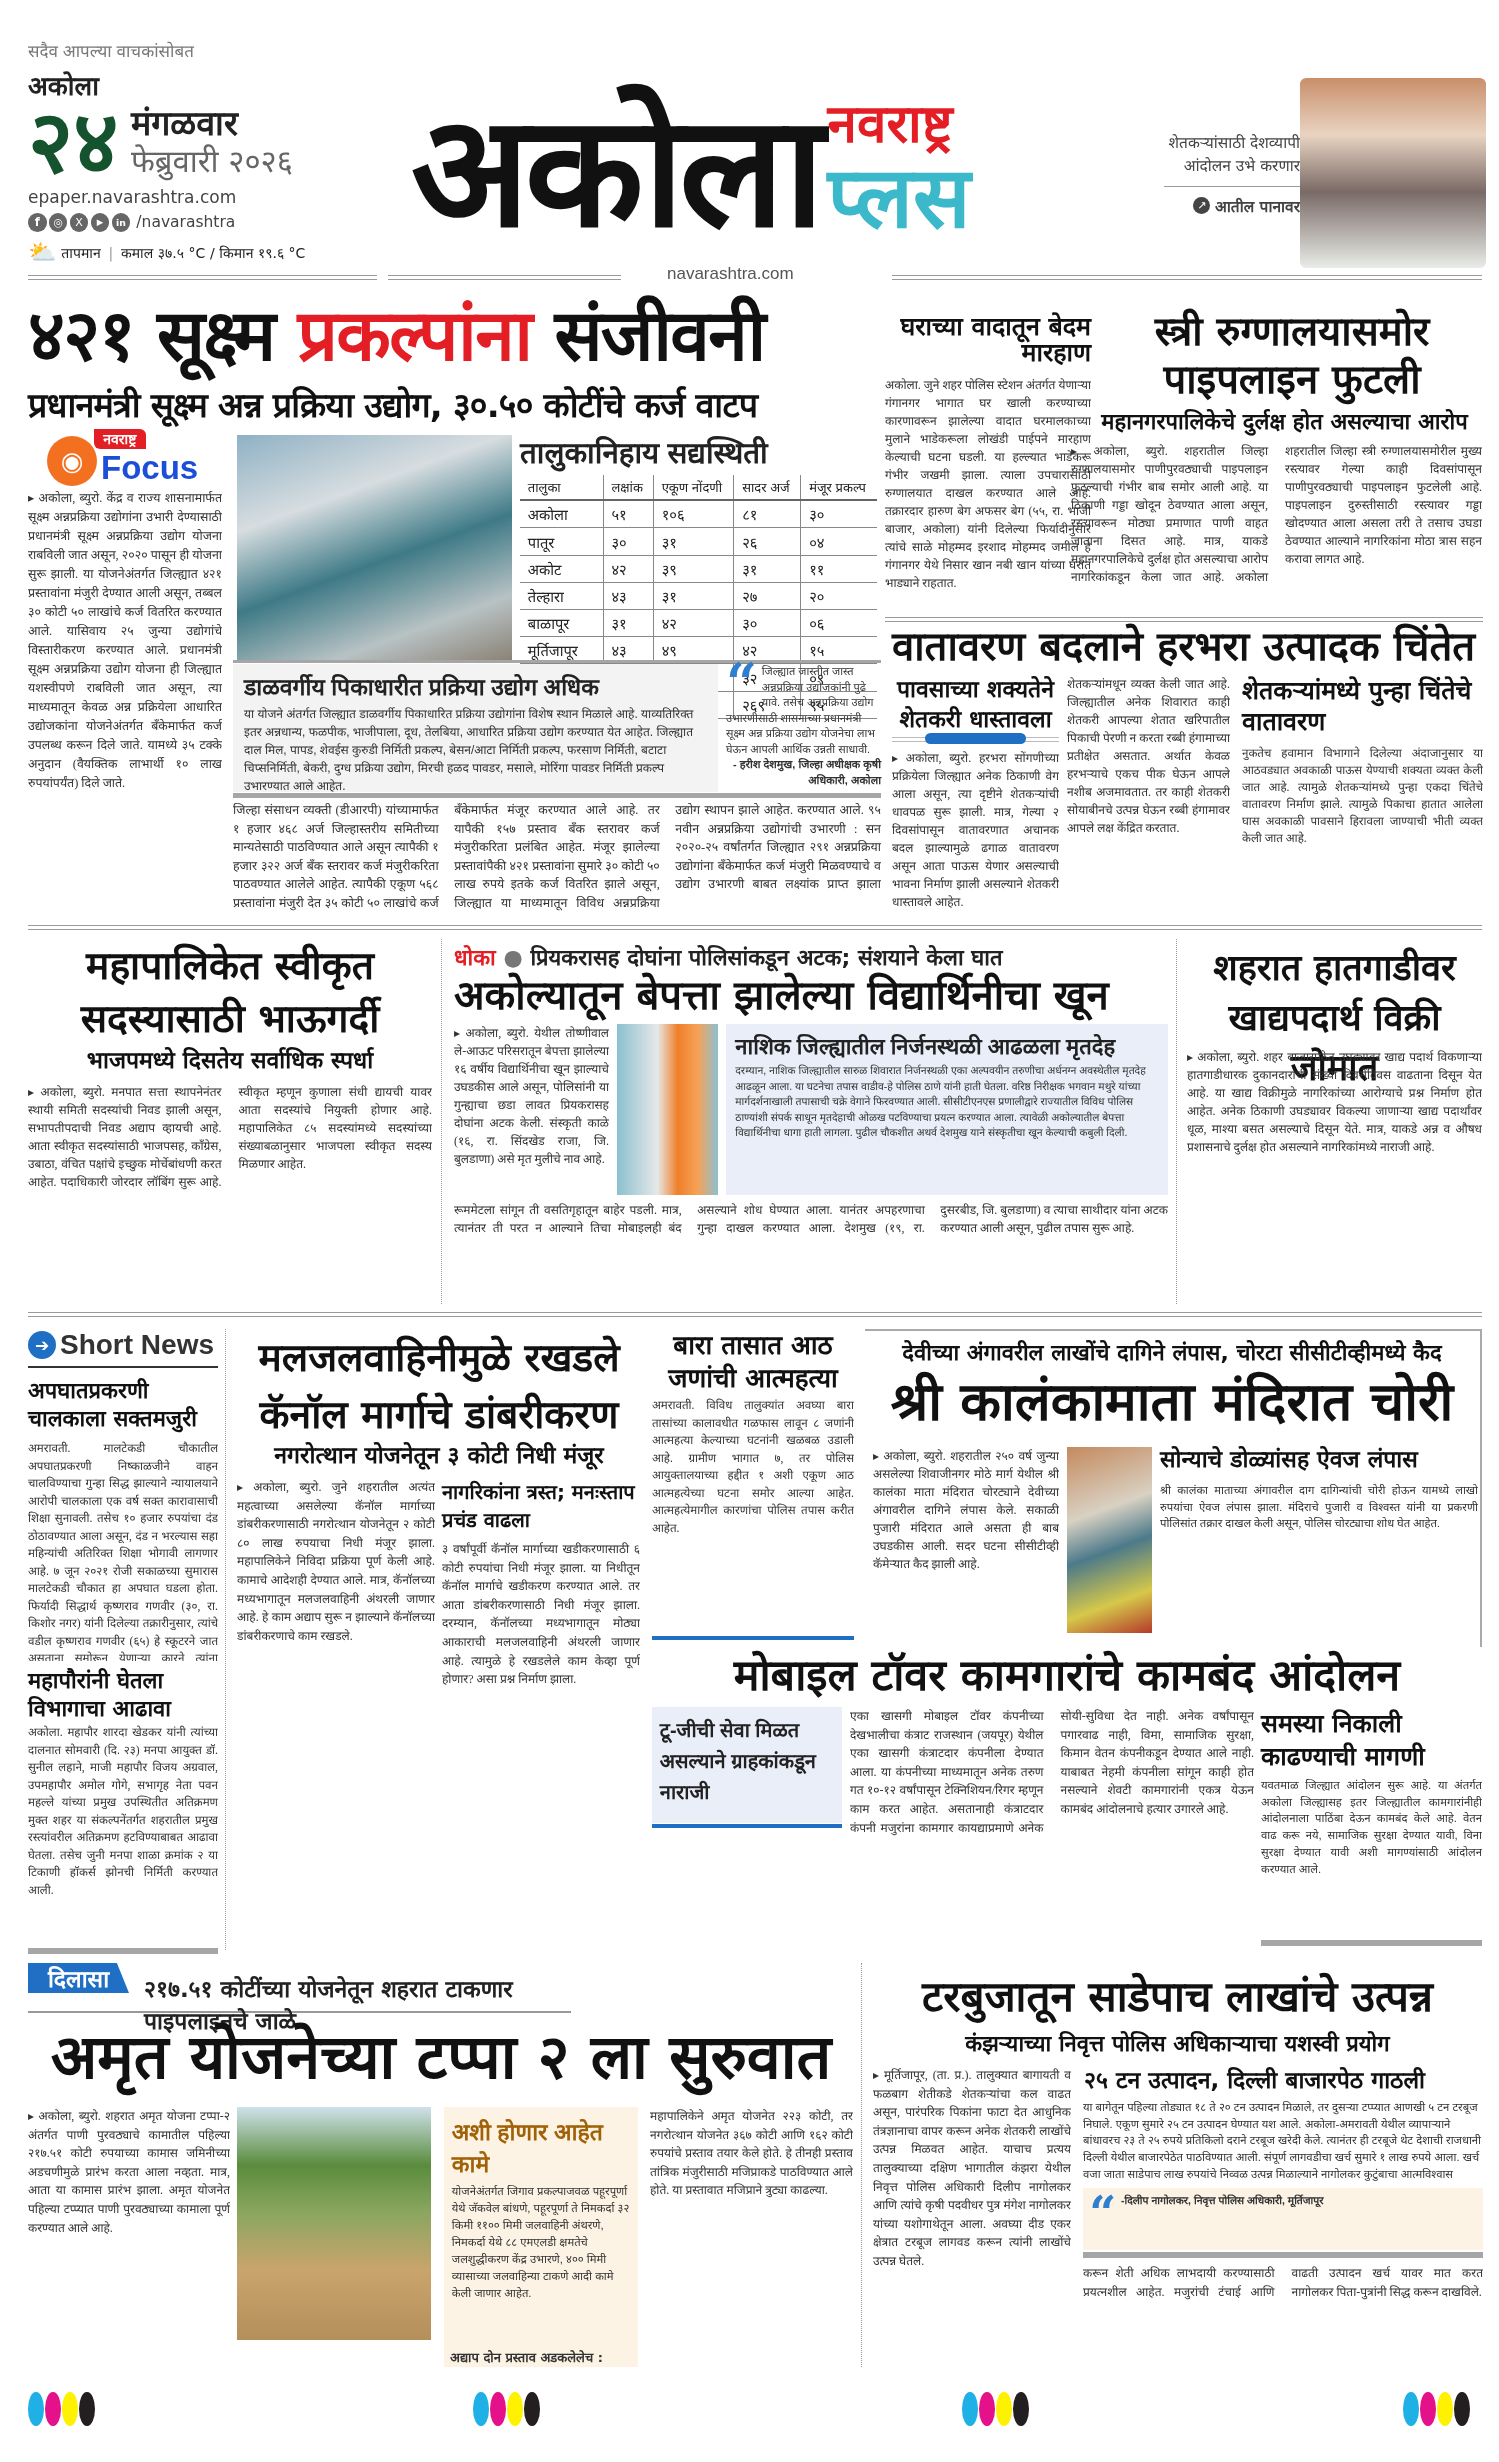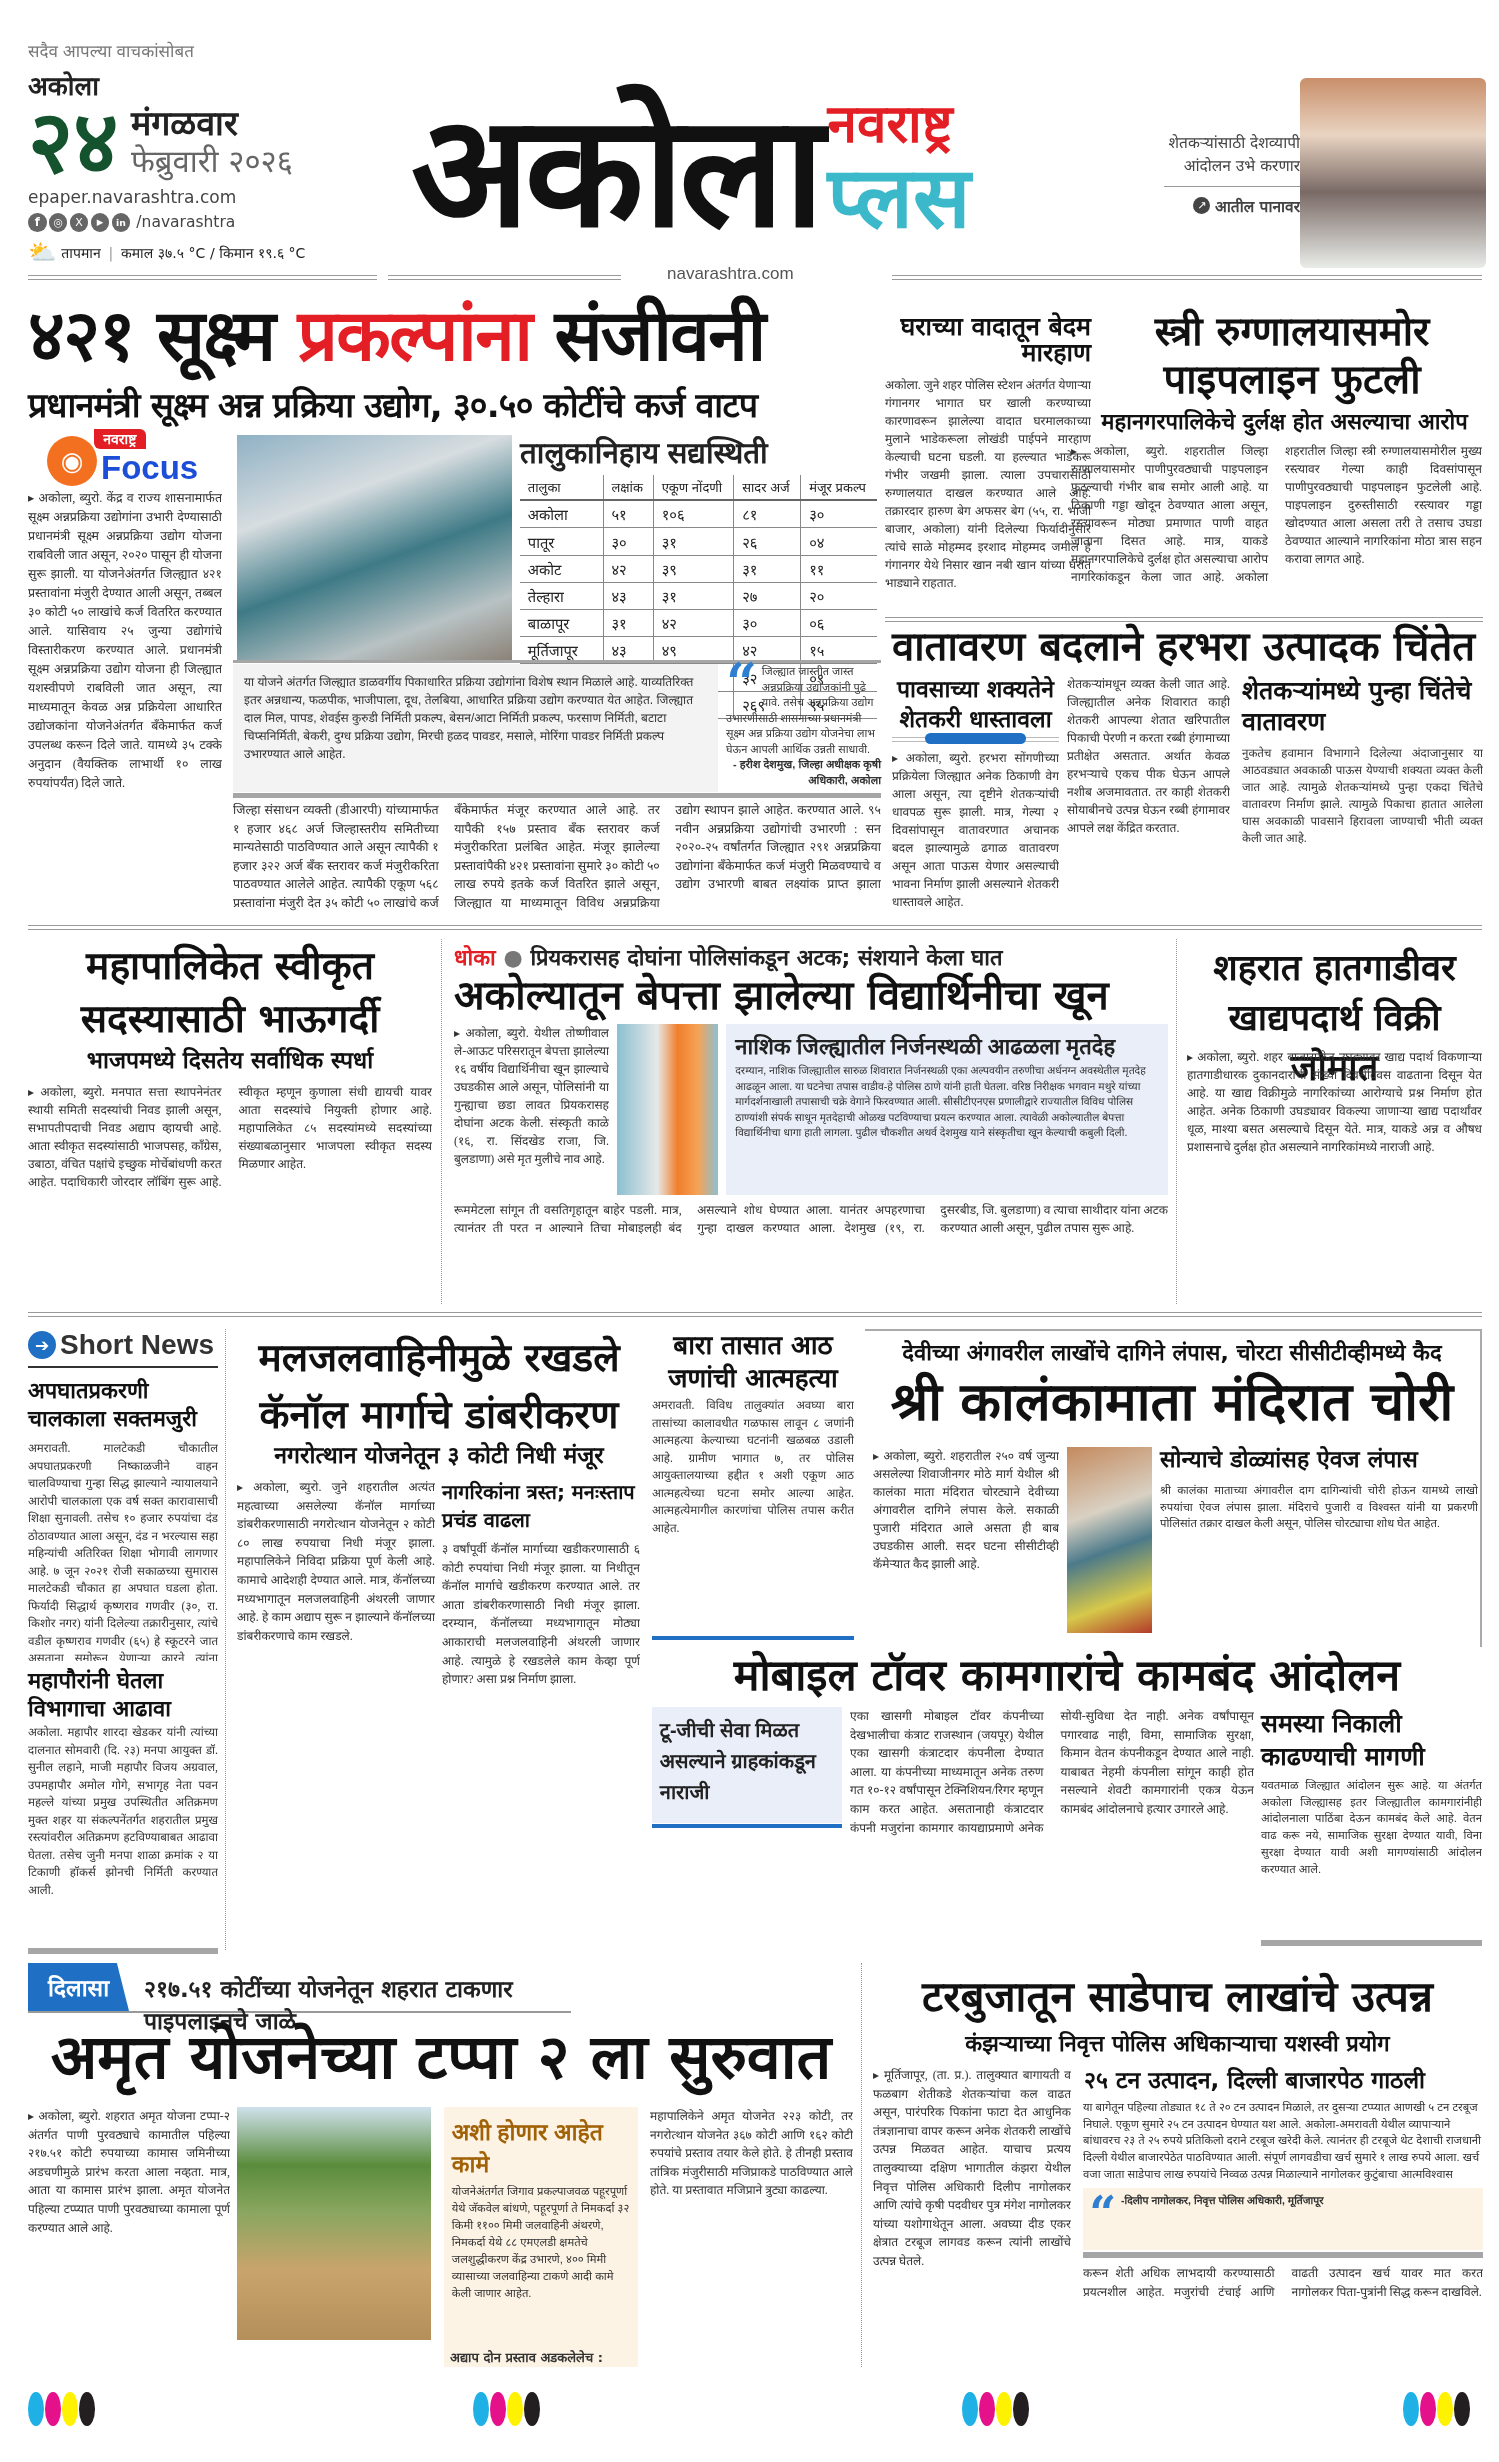--- a/index.html
+++ b/index.html
@@ -154,20 +154,21 @@
           <td>३४०</td>
           <td>२६९</td>
           <td>९५</td>
         </tr>
       </tbody>
   </table>
 </div>
 
 <div class="abs grey-bar" style="left:233px;top:660px;width:648px;height:3.1px"></div>
 <div class="abs" style="left:233px;top:664px;width:485px;height:128px;background:#f3f3f3;padding:6.2px 11px">
+  <div style="font-size:23px;font-weight:bold;color:#222;font-family:'Liberation Sans',sans-serif">डाळवर्गीय पिकाधारीत प्रक्रिया उद्योग अधिक</div>
   <div style="font-family:'Liberation Sans',sans-serif;font-size:12px;line-height:18px;color:#333;margin-top:3.1px">या योजने अंतर्गत जिल्ह्यात डाळवर्गीय पिकाधारित प्रक्रिया उद्योगांना विशेष स्थान मिळाले आहे. याव्यतिरिक्त इतर अन्नधान्य, फळपीक, भाजीपाला, दूध, तेलबिया, आधारित प्रक्रिया उद्योग करण्यात येत आहेत. जिल्ह्यात दाल मिल, पापड, शेवईस कुरुडी निर्मिती प्रकल्प, बेसन/आटा निर्मिती प्रकल्प, फरसाण निर्मिती, बटाटा चिप्सनिर्मिती, बेकरी, दुग्ध प्रक्रिया उद्योग, मिरची हळद पावडर, मसाले, मोरिंगा पावडर निर्मिती प्रकल्प उभारण्यात आले आहेत.</div>
 </div>
 <div class="abs" style="left:726px;top:664px;width:155px;height:128px">
   <span class="quote" style="float:left;margin-right:4.7px">“</span>
   <div style="font-family:'Liberation Sans',sans-serif;font-size:11px;line-height:15.5px;color:#333">जिल्ह्यात जास्तीत जास्त अन्नप्रक्रिया उद्योजकांनी पुढे यावे. तसेच अन्नप्रक्रिया उद्योग उभारणीसाठी शासनाच्या प्रधानमंत्री सूक्ष्म अन्न प्रक्रिया उद्योग योजनेचा लाभ घेऊन आपली आर्थिक उन्नती साधावी.</div>
   <div style="font-family:'Liberation Sans',sans-serif;font-size:11px;line-height:15.5px;text-align:right;font-weight:bold;color:#333">- हरीश देशमुख, जिल्हा अधीक्षक कृषी अधिकारी, अकोला</div>
 </div>
 <div class="abs grey-bar" style="left:233px;top:793px;width:648px;height:4.7px"></div>
 <div class="abs body cols3" style="left:233px;top:801px;width:648px;height:116px;overflow:hidden;font-size:12.4px;line-height:18.6px">
   <span>जिल्हा संसाधन व्यक्ती (डीआरपी) यांच्यामार्फत १ हजार ४६८ अर्ज जिल्हास्तरीय समितीच्या मान्यतेसाठी पाठविण्यात आले असून त्यापैकी १ हजार ३२२ अर्ज बँक स्तरावर कर्ज मंजुरीकरिता पाठवण्यात आलेले आहेत. त्यापैकी एकूण ५६८ प्रस्तावांना मंजुरी देत ३५ कोटी ५० लाखांचे कर्ज बँकेमार्फत मंजूर करण्यात आले आहे. तर यापैकी १५७ प्रस्ताव बँक स्तरावर कर्ज मंजुरीकरिता प्रलंबित आहेत. मंजूर झालेल्या प्रस्तावांपैकी ४२१ प्रस्तावांना सुमारे ३० कोटी ५० लाख रुपये इतके कर्ज वितरित झाले असून, जिल्ह्यात या माध्यमातून विविध अन्नप्रक्रिया उद्योग स्थापन झाले आहेत.</span> <span>करण्यात आले. ९५ नवीन अन्नप्रक्रिया उद्योगांची उभारणी : सन २०२०-२५ वर्षांतर्गत जिल्ह्यात २९१ अन्नप्रक्रिया उद्योगांना बँकेमार्फत कर्ज मंजुरी मिळवण्याचे व उद्योग उभारणी बाबत लक्ष्यांक प्राप्त झाला असून, या आर्थिक वर्षात ९५ नवीन अन्नप्रक्रिया उद्योग उभारण्यात आलेले आहेत.</span>
@@ -252,21 +253,21 @@
 <div class="abs" style="left:652px;top:1707px;width:190px;height:116px;background:#e9eef8;padding:7.8px">
   <div style="font-size:20px;font-weight:bold;line-height:31px;color:#222;font-family:'Liberation Sans',sans-serif">टू-जीची सेवा मिळत असल्याने ग्राहकांकडून नाराजी</div>
 </div>
 <div class="abs" style="left:652px;top:1824px;width:190px;height:3.9px;background:#1f6fc4"></div>
 <div class="abs body cols2" style="left:850px;top:1707px;width:404px;height:237px;overflow:hidden;font-size:12px;line-height:18.6px">एका खासगी मोबाइल टॉवर कंपनीच्या देखभालीचा कंत्राट राजस्थान (जयपूर) येथील एका खासगी कंत्राटदार कंपनीला देण्यात आला. या कंपनीच्या माध्यमातून अनेक तरुण गत १०-१२ वर्षांपासून टेक्निशियन/रिगर म्हणून काम करत आहेत. असतानाही कंत्राटदार कंपनी मजुरांना कामगार कायद्याप्रमाणे अनेक सोयी-सुविधा देत नाही. अनेक वर्षांपासून पगारवाढ नाही, विमा, सामाजिक सुरक्षा, किमान वेतन कंपनीकडून देण्यात आले नाही. याबाबत नेहमी कंपनीला सांगून काही होत नसल्याने शेवटी कामगारांनी एकत्र येऊन कामबंद आंदोलनाचे हत्यार उगारले आहे.</div>
 <div class="abs hl" style="left:1261px;top:1707px;width:221px;font-size:25px;line-height:33px">समस्या निकाली काढण्याची मागणी</div>
 <div class="abs body" style="left:1261px;top:1777px;width:221px;height:159px;overflow:hidden;font-family:'Liberation Sans',sans-serif;font-size:11.3px;line-height:16.7px">यवतमाळ जिल्ह्यात आंदोलन सुरू आहे. या अंतर्गत अकोला जिल्ह्यासह इतर जिल्ह्यातील कामगारांनीही आंदोलनाला पाठिंबा देऊन कामबंद केले आहे. वेतन वाढ करू नये, सामाजिक सुरक्षा देण्यात यावी, विना सुरक्षा देण्यात यावी अशी मागण्यांसाठी आंदोलन करण्यात आले.</div>
 <div class="abs grey-bar" style="left:1261px;top:1940px;width:221px"></div>
 
 <div class="abs" style="left:28px;top:1963px;width:543px;height:50px;border-bottom:2.3px solid #999">
-  <div style="position:absolute;left:0;top:0;width:101px;height:48px;background:#1f6fc4;color:#fff;font-size:23px;font-weight:bold;display:flex;align-items:center;justify-content:center;clip-path:polygon(0 0,88% 0,100% 100%,0 100%)">दिलासा</div>
+  <div style="position:absolute;left:0;top:0;width:101px;height:30px;background:#1f6fc4;color:#fff;font-size:23px;font-weight:bold;display:flex;align-items:center;justify-content:center;clip-path:polygon(0 0,88% 0,100% 100%,0 100%)">दिलासा</div>
   <div style="position:absolute;left:116px;top:9.3px;font-size:23px;font-weight:bold;color:#222">२१७.५१ कोटींच्या योजनेतून शहरात टाकणार पाइपलाइनचे जाळे</div>
 </div>
 <div class="abs hl" style="left:28px;top:2025px;width:826px;text-align:center;font-size:61px">अमृत योजनेच्या टप्पा २ ला सुरुवात</div>
 <div class="abs body" style="left:28px;top:2107px;width:202px;height:260px;overflow:hidden;font-size:12px;line-height:18.6px">▸ अकोला, ब्युरो. शहरात अमृत योजना टप्पा-२ अंतर्गत पाणी पुरवठ्याचे कामातील पहिल्या २१७.५१ कोटी रुपयाच्या कामास जमिनीच्या अडचणीमुळे प्रारंभ करता आला नव्हता. मात्र, आता या कामास प्रारंभ झाला. अमृत योजनेत पहिल्या टप्प्यात पाणी पुरवठ्याच्या कामाला पूर्ण करण्यात आले आहे.</div>
 <div class="abs photo" style="left:237px;top:2107px;width:194px;height:233px;background:linear-gradient(180deg,#cfe1ec 0%,#5a8c3c 25%,#8aa660 45%,#c9a46b 70%,#b58f5a 100%)"></div>
 <div class="abs body" style="left:237px;top:2344px;width:194px;height:23px;overflow:hidden;font-size:12px;line-height:18.6px"></div>
 <div class="abs" style="left:444px;top:2107px;width:194px;height:260px;background:#fdf3e4;padding:7.8px">
   <div style="font-size:23px;font-weight:bold;color:#a16207;font-family:'Liberation Sans',sans-serif">अशी होणार आहेत कामे</div>
   <div style="font-family:'Liberation Sans',sans-serif;font-size:11.3px;line-height:17px;color:#333;margin-top:4.7px">योजनेअंतर्गत जिगाव प्रकल्पाजवळ पहूरपूर्णा येथे जॅकवेल बांधणे, पहूरपूर्णा ते निमकर्दा ३२ किमी ११०० मिमी जलवाहिनी अंथरणे, निमकर्दा येथे ८८ एमएलडी क्षमतेचे जलशुद्धीकरण केंद्र उभारणे, ४०० मिमी व्यासाच्या जलवाहिन्या टाकणे आदी कामे केली जाणार आहेत.</div>
 </div>

